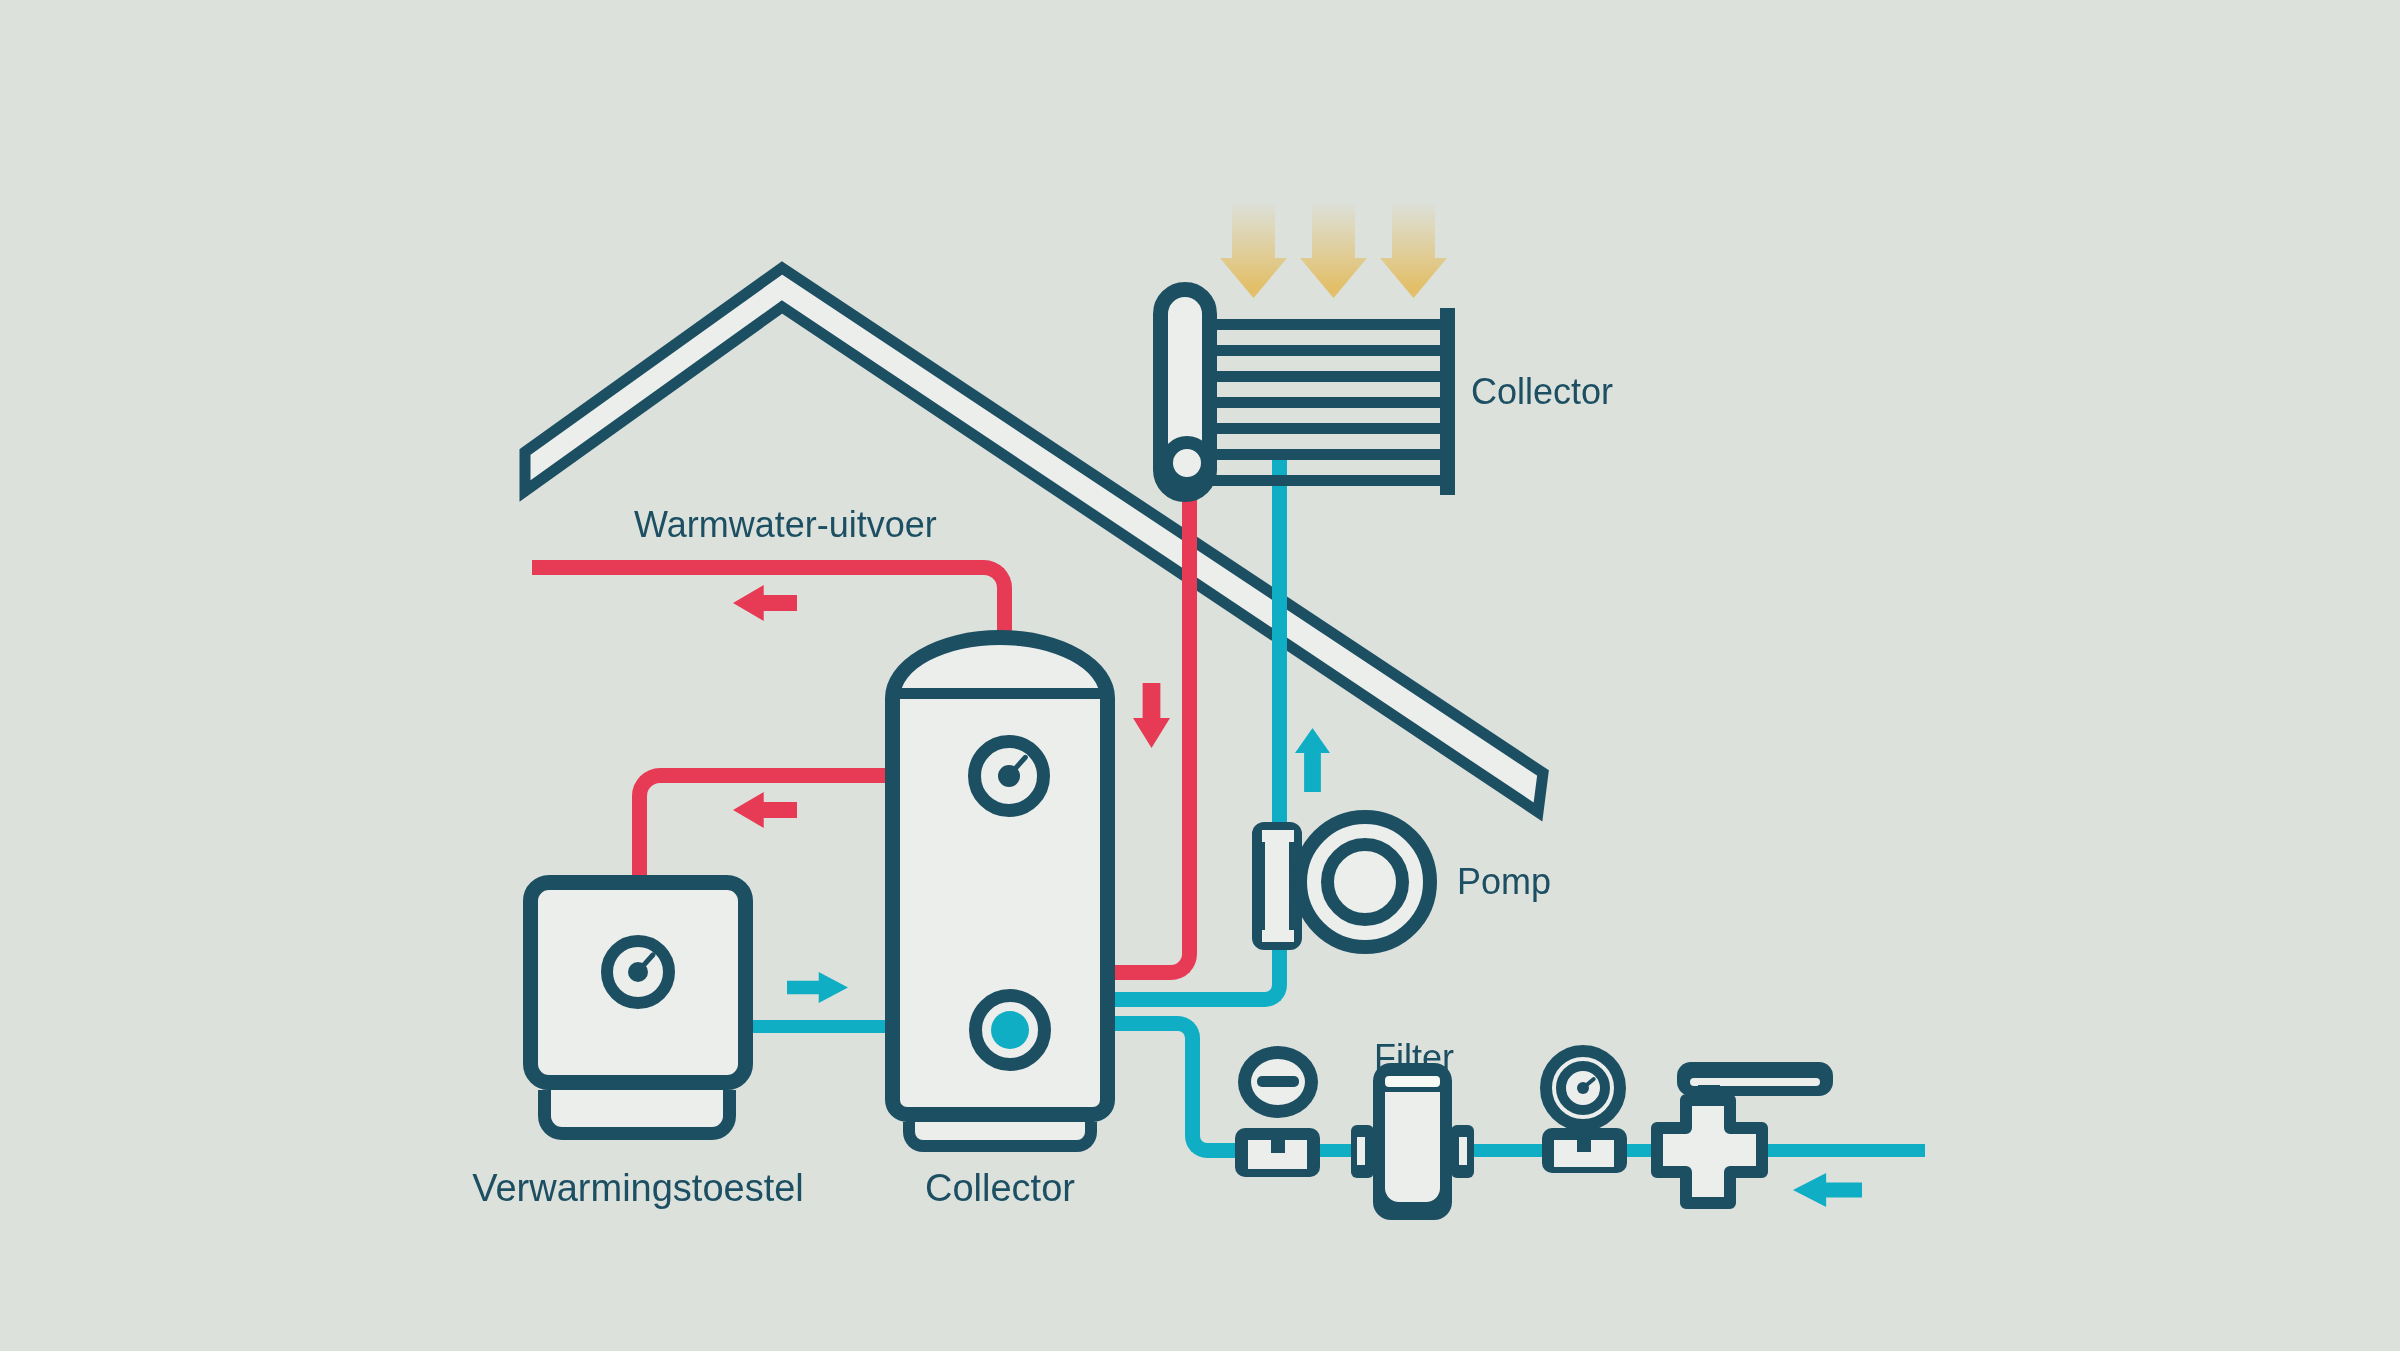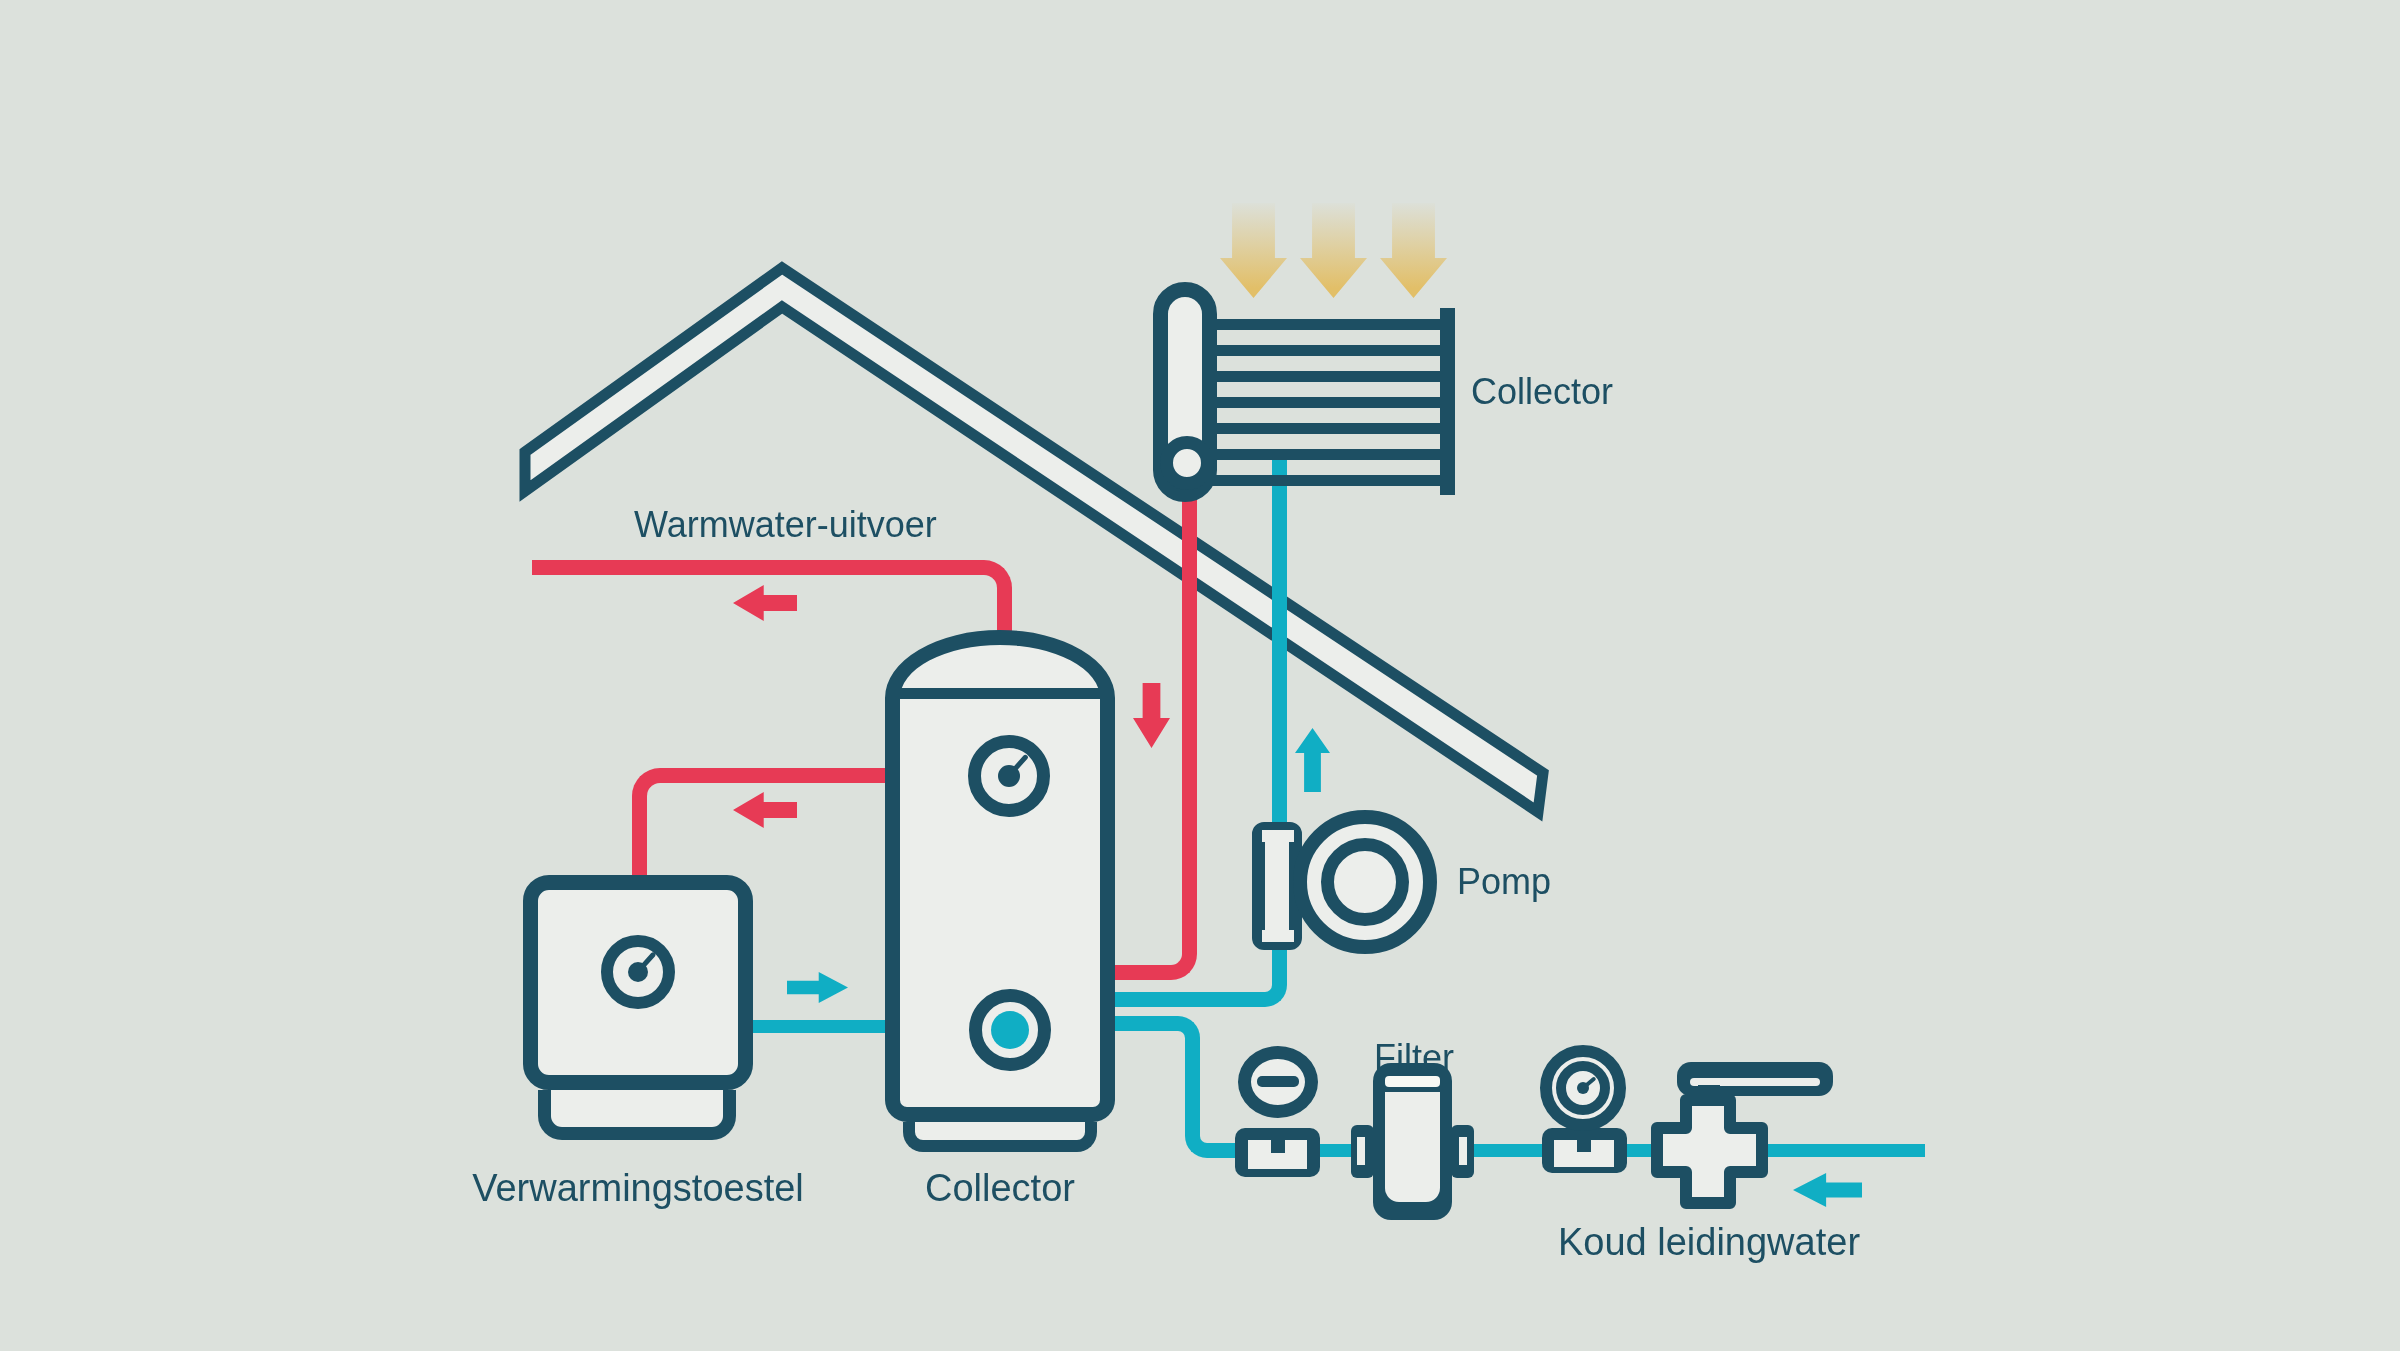--- a/index.html
+++ b/index.html
@@ -150,15 +150,14 @@
   <div class="arrow arrow-up cold" style="left:1295px;top:728px;width:35px;height:64px;"></div>
   <div class="arrow arrow-right cold" style="left:787px;top:972px;width:61px;height:31px;"></div>
   <div class="arrow arrow-left cold" style="left:1793px;top:1173px;width:69px;height:34px;"></div>
 
   <div class="label" style="left:1471px;top:372px;">Collector</div>
   <div class="label" style="left:607px;top:505px;margin-left:27px;">Warmwater-uitvoer</div>
   <div class="label" style="left:1457px;top:862px;">Pomp</div>
   <div class="label" style="left:1364px;top:1038px;width:100px;text-align:center;">Filter</div>
   <div class="label label-big" style="left:458px;top:1168px;width:360px;text-align:center;">Verwarmingstoestel</div>
   <div class="label label-big" style="left:850px;top:1168px;width:300px;text-align:center;">Collector</div>
-  <div class="label label-big" style="left:1534px;top:1222px;width:350px;text-align:center;">Koud leidingwater</div>
 
 </div>
 
 </body></html>

